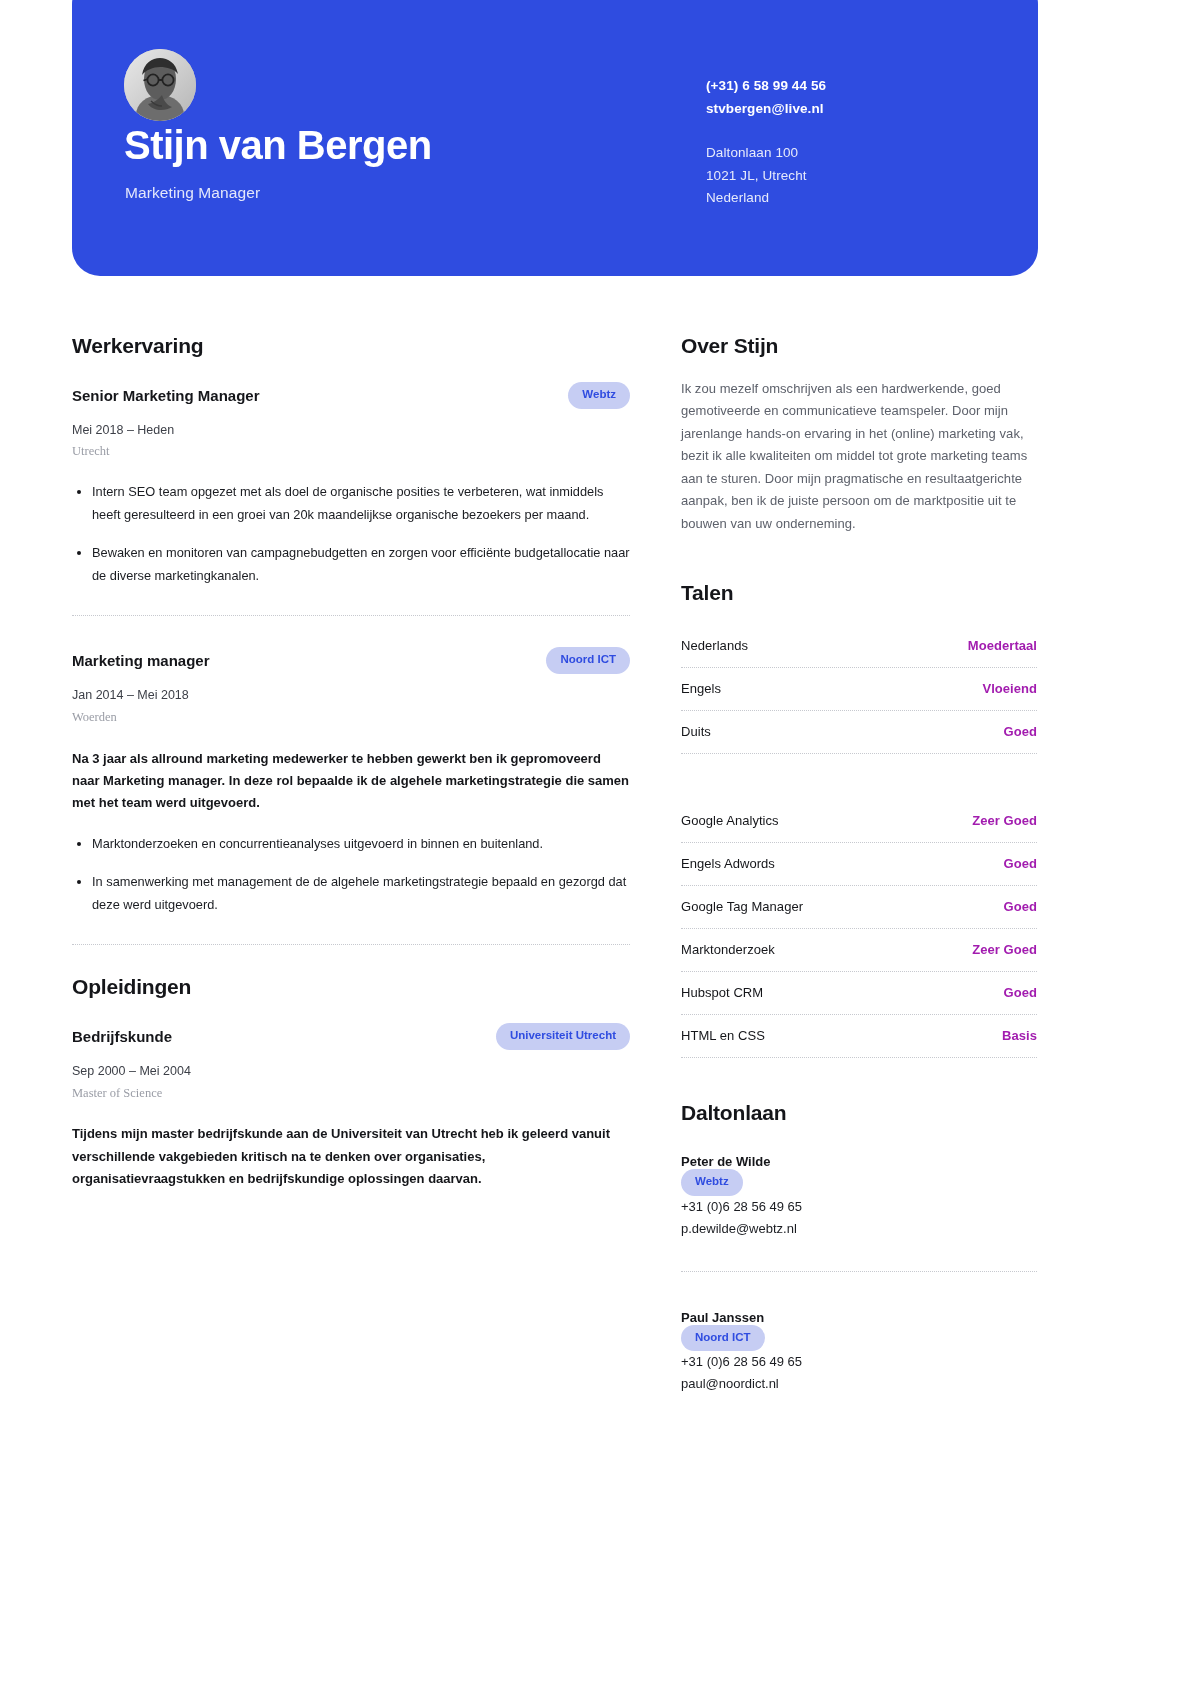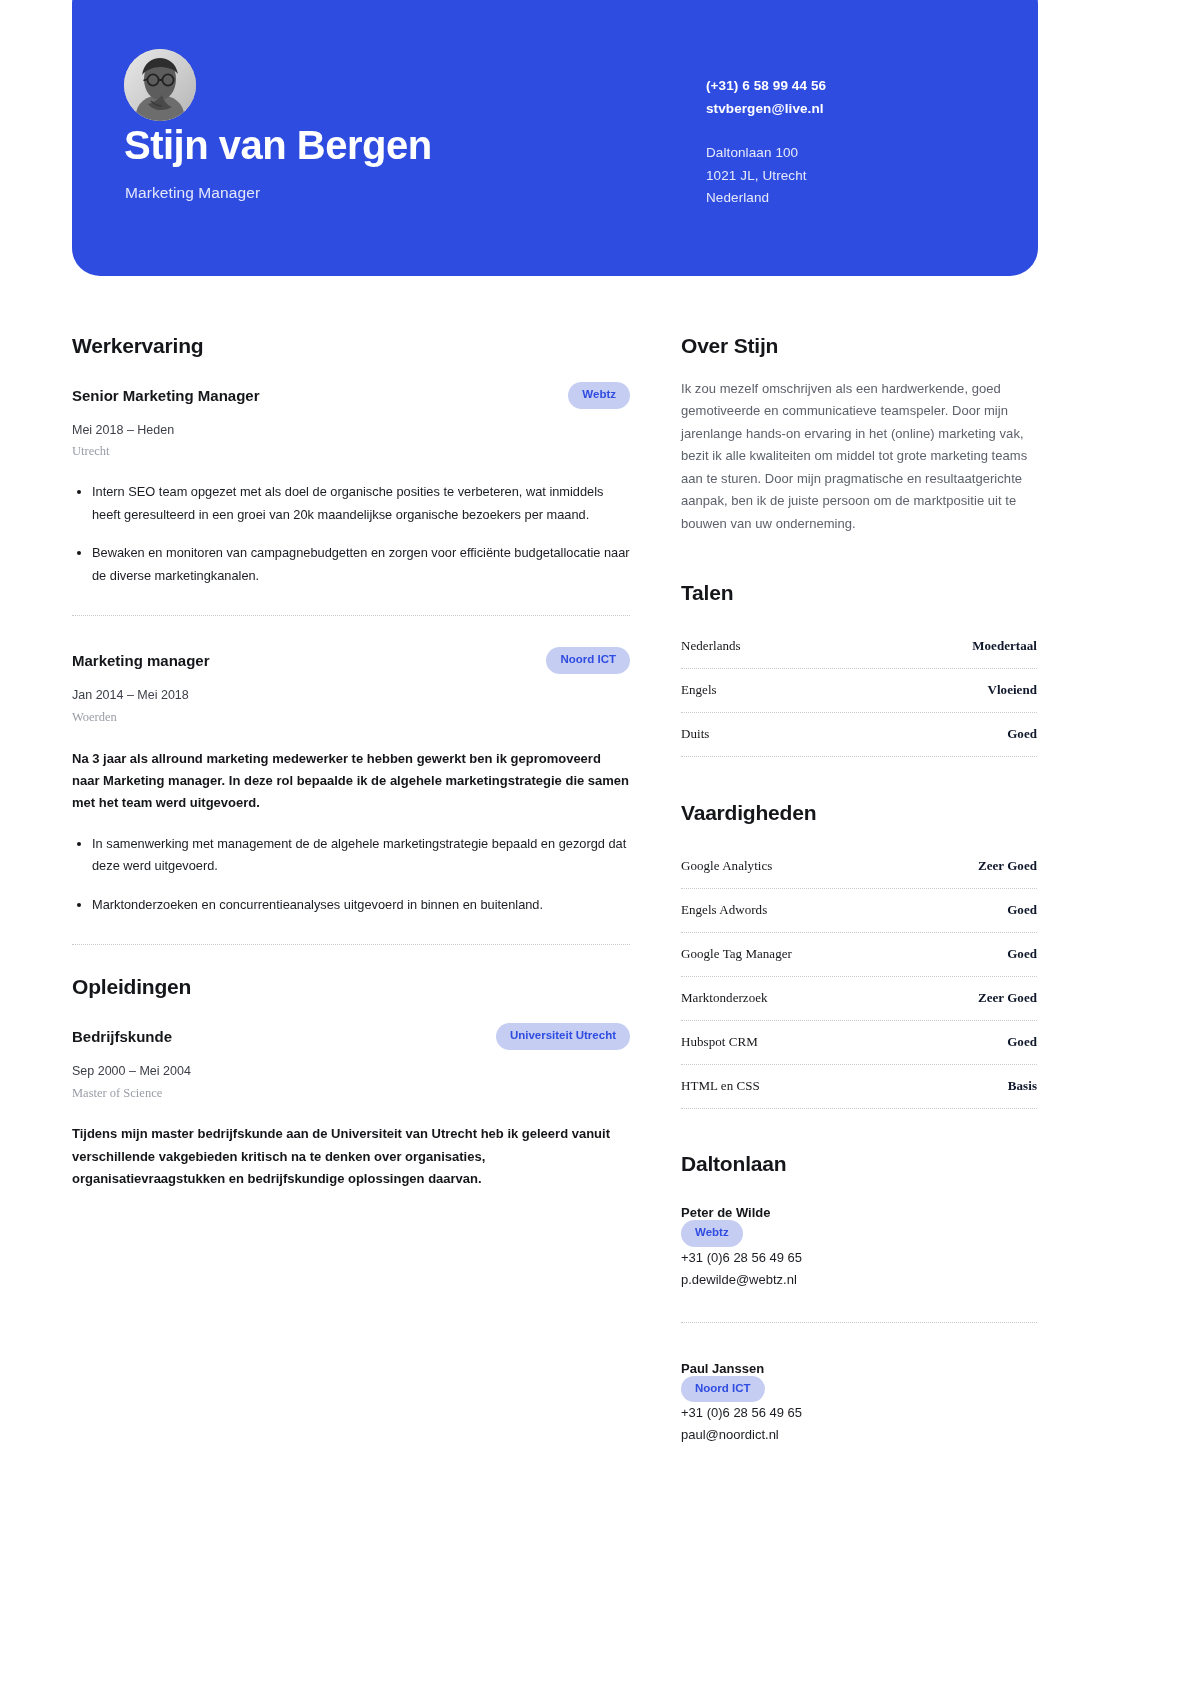--- a/index.html
+++ b/index.html
@@ -177,31 +177,30 @@
     letter-spacing: 0.05px;
   }
 
   
   .rating-list { margin-top: 2px; }
   .rating-row {
     display: flex;
     justify-content: space-between;
     align-items: flex-end;
     padding: 13px 0 14px;
-    font-family: Liberation Serif, serif;
   }
   .rating-row .label {
     font-size: 13px;
     color: #15161a;
     letter-spacing: 0.05px;
   }
   .rating-row .value {
     font-size: 13px;
     font-weight: 700;
-    color: #0f172a;
+    color: #a21caf;
     letter-spacing: 0.05px;
   }
   .rating-sep {
     border-top: 1px dotted #c7c9cf;
     height: 0;
   }
 
   
   .ref-entry { padding-top: 4px; }
   .ref-head {
@@ -292,22 +291,22 @@
 
     <div class="entry">
       <div class="entry-head">
         <div class="entry-title">Marketing manager</div>
         <span class="badge">Noord ICT</span>
       </div>
       <div class="entry-dates">Jan 2014 – Mei 2018</div>
       <div class="entry-place">Woerden</div>
       <div class="entry-desc">Na 3 jaar als allround marketing medewerker te hebben gewerkt ben ik gepromoveerd naar Marketing manager. In deze rol bepaalde ik de algehele marketingstrategie die samen met het team werd uitgevoerd.</div>
       <ul class="bullets">
+        <li>Marktonderzoeken en concurrentieanalyses uitgevoerd in binnen en buitenland.</li>
         <li>In samenwerking met management de de algehele marketingstrategie bepaald en gezorgd dat deze werd uitgevoerd.</li>
-        <li>Marktonderzoeken en concurrentieanalyses uitgevoerd in binnen en buitenland.</li>
       </ul>
     </div>
 
     <div class="dotted-sep"></div>
     <div class="section-gap"></div>
 
     <h2 class="section-title">Opleidingen</h2>
 
     <div class="entry">
       <div class="entry-head">
@@ -342,21 +341,20 @@
       <div class="rating-sep"></div>
       <div class="rating-row">
         <span class="label">Duits</span>
         <span class="value">Goed</span>
       </div>
       <div class="rating-sep"></div>
     </div>
 
     <div style="height:44px"></div>
 
-    <h2 class="section-title">Vaardigheden</h2>
     <div class="rating-list">
       <div class="rating-row">
         <span class="label">Google Analytics</span>
         <span class="value">Zeer Goed</span>
       </div>
       <div class="rating-sep"></div>
       <div class="rating-row">
         <span class="label">Engels Adwords</span>
         <span class="value">Goed</span>
       </div>

